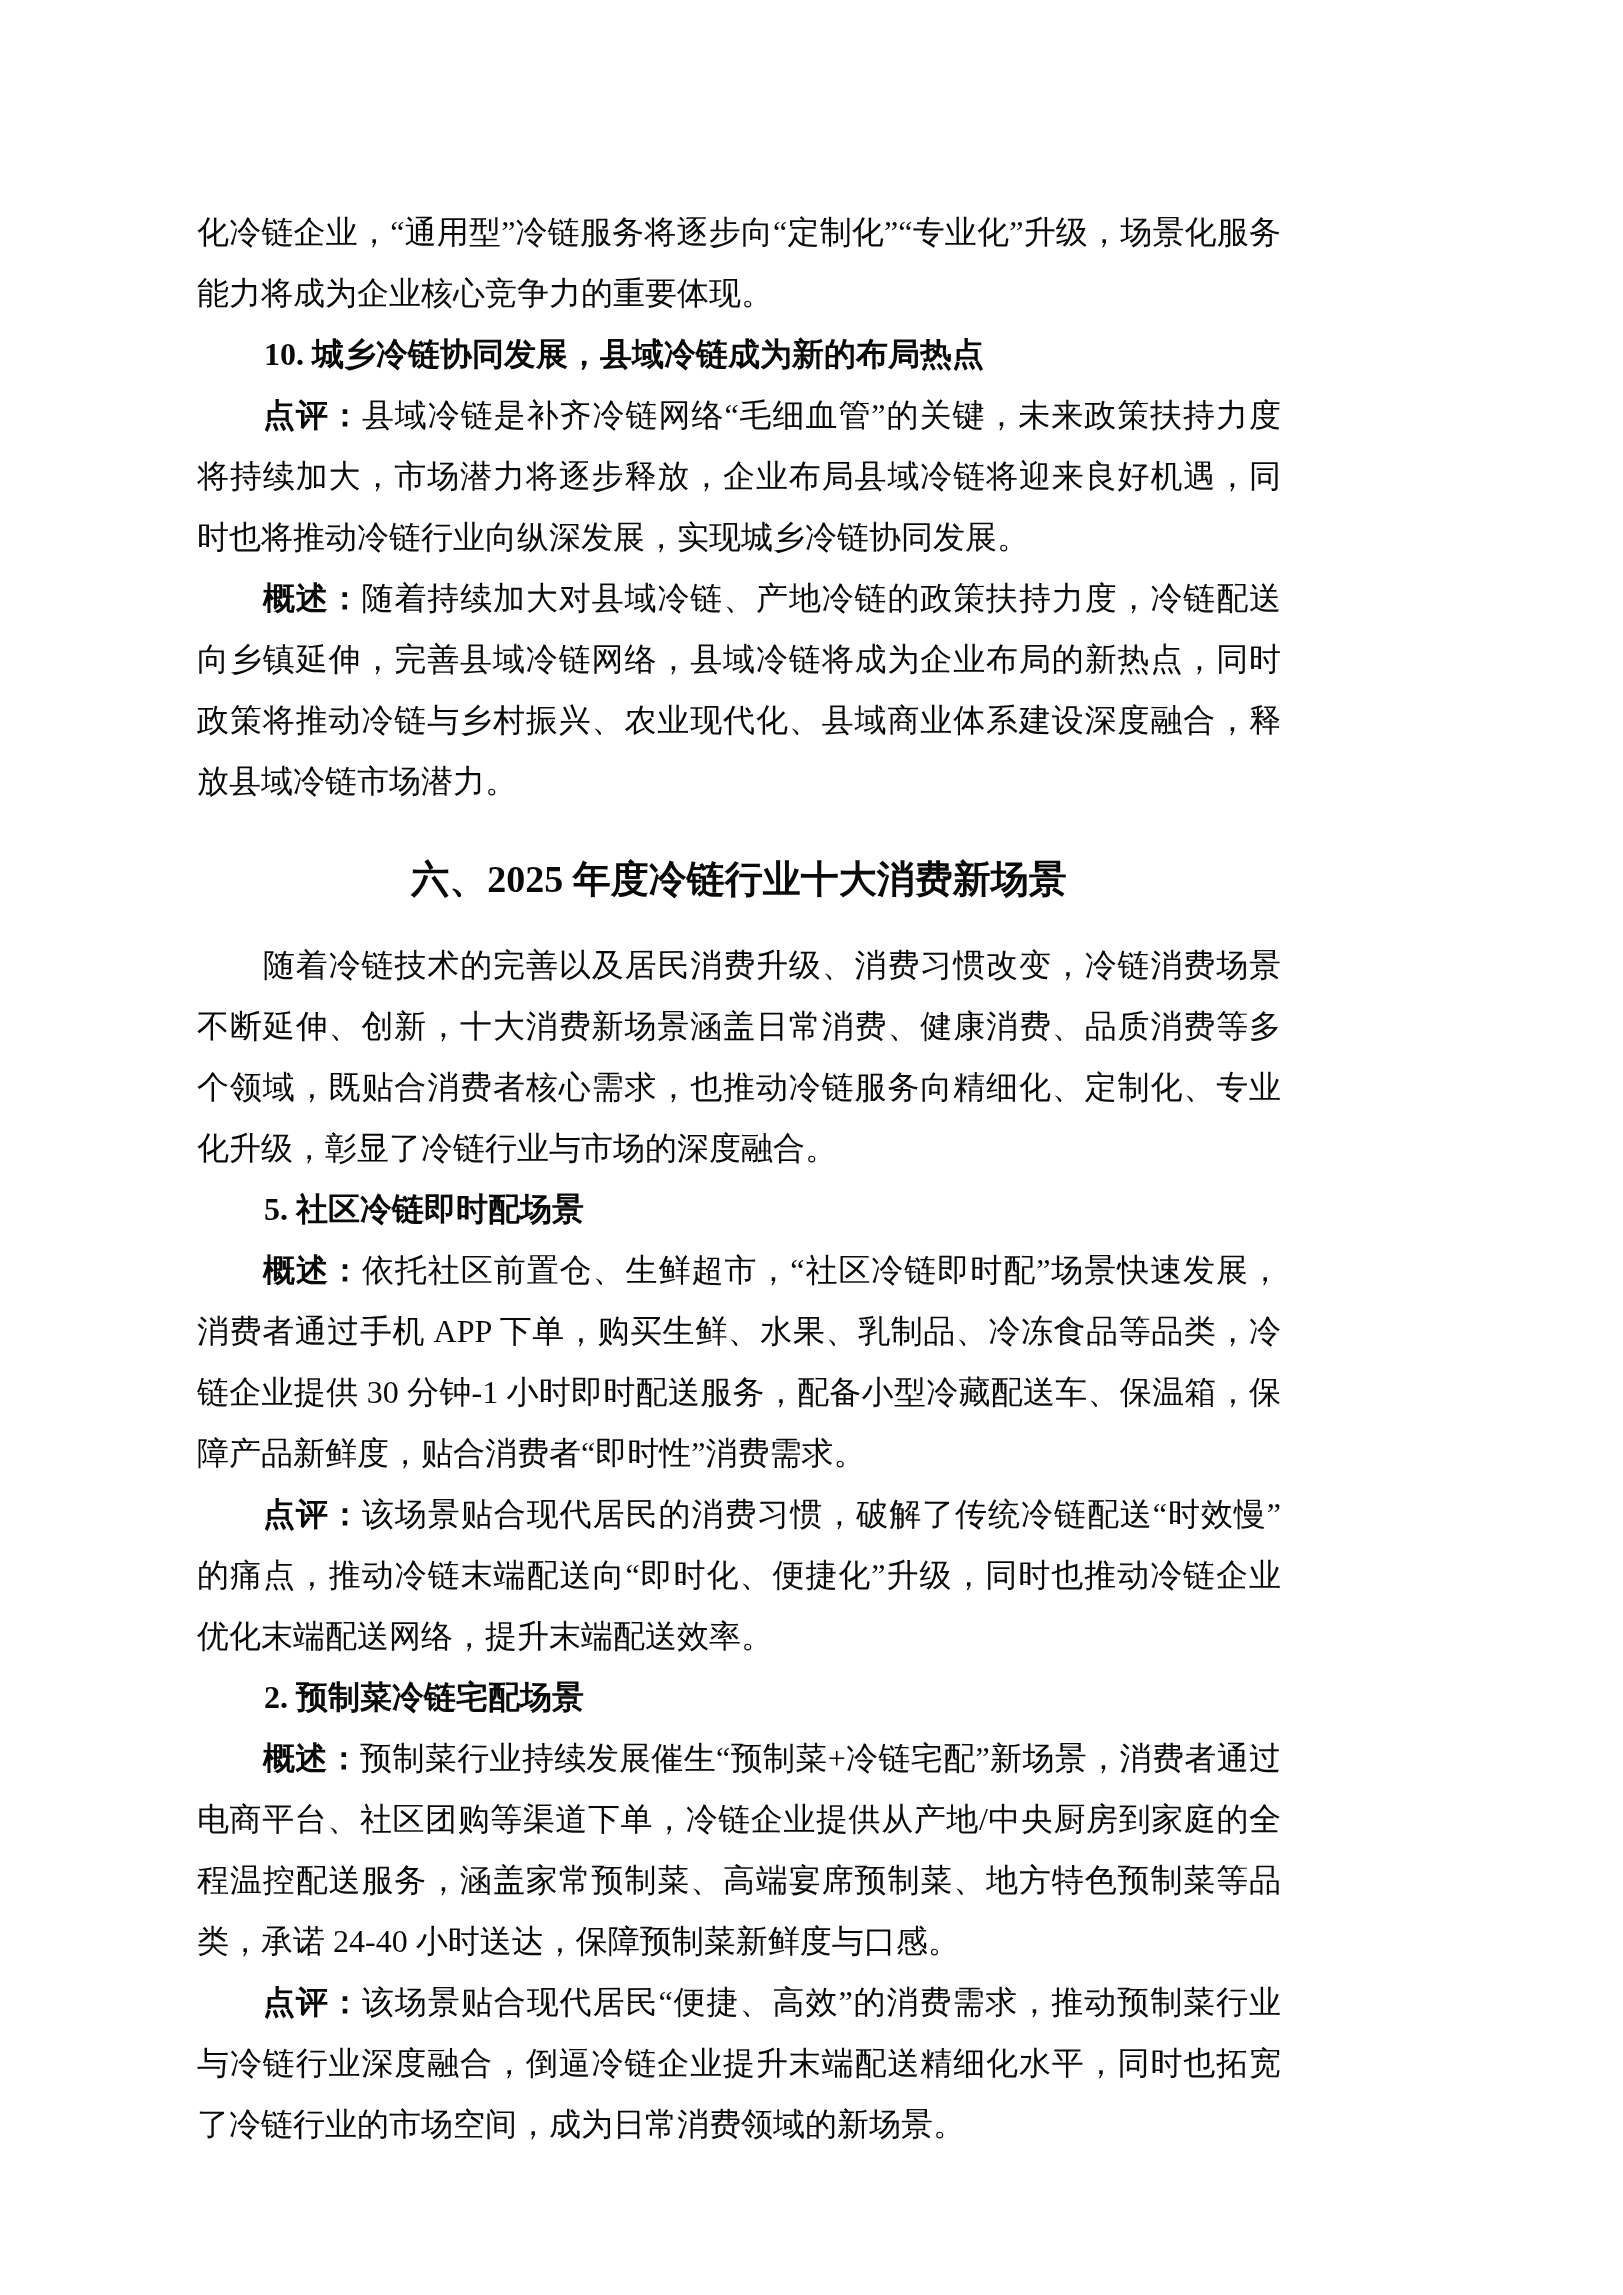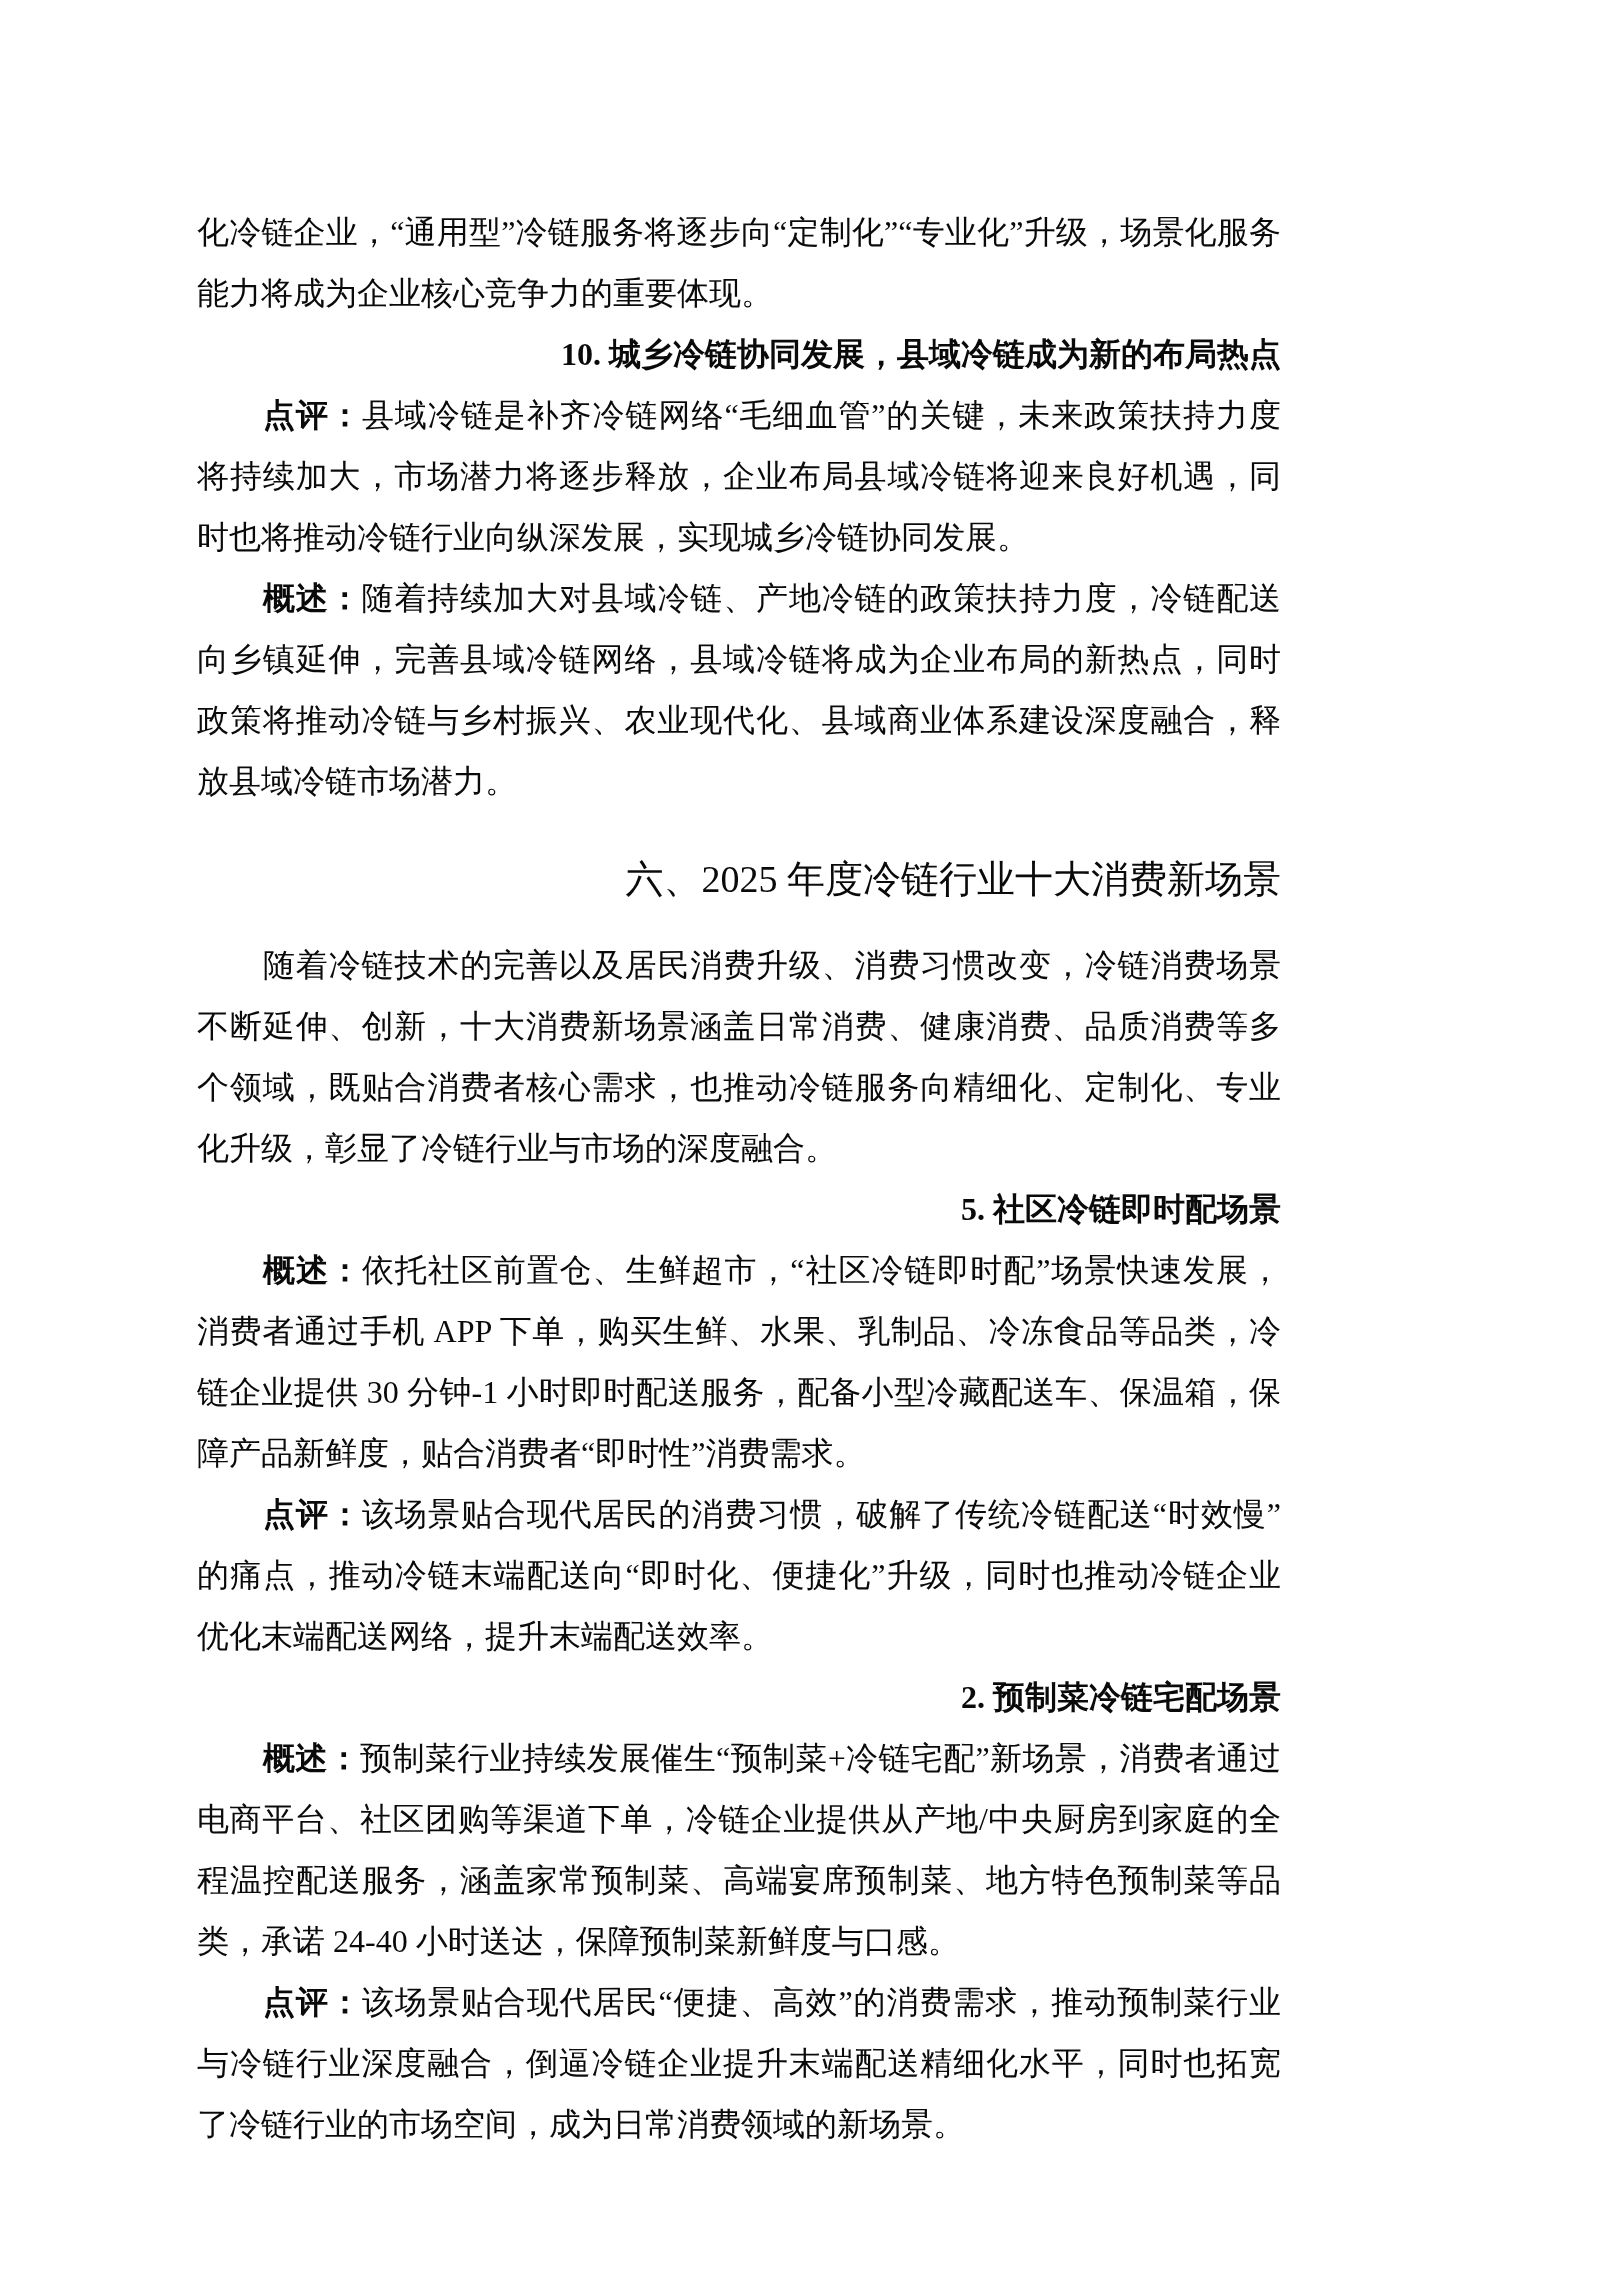--- a/index.html
+++ b/index.html
@@ -23,28 +23,28 @@
     line-height: 61px;
     text-align: justify;
     letter-spacing: 0;
   }
   .first-indent { text-indent: 66px; }
   .num-heading {
     margin: 0 0 0 67px;
     font-size: 32px;
     line-height: 61px;
     font-weight: bold;
-    text-align: right;
+    text-align: left;
   }
   .section-heading {
     margin: 29px 0 17.4px 0;
     font-size: 38px;
     line-height: 77px;
-    font-weight: normal;
-    text-align: right;
+    font-weight: bold;
+    text-align: center;
   }
   .label { font-weight: bold; }
   .page-footer {
     margin-top: 47px;
     text-align: center;
     font-size: 24.5px;
     line-height: 31px;
   }
 </style>
 </head>

